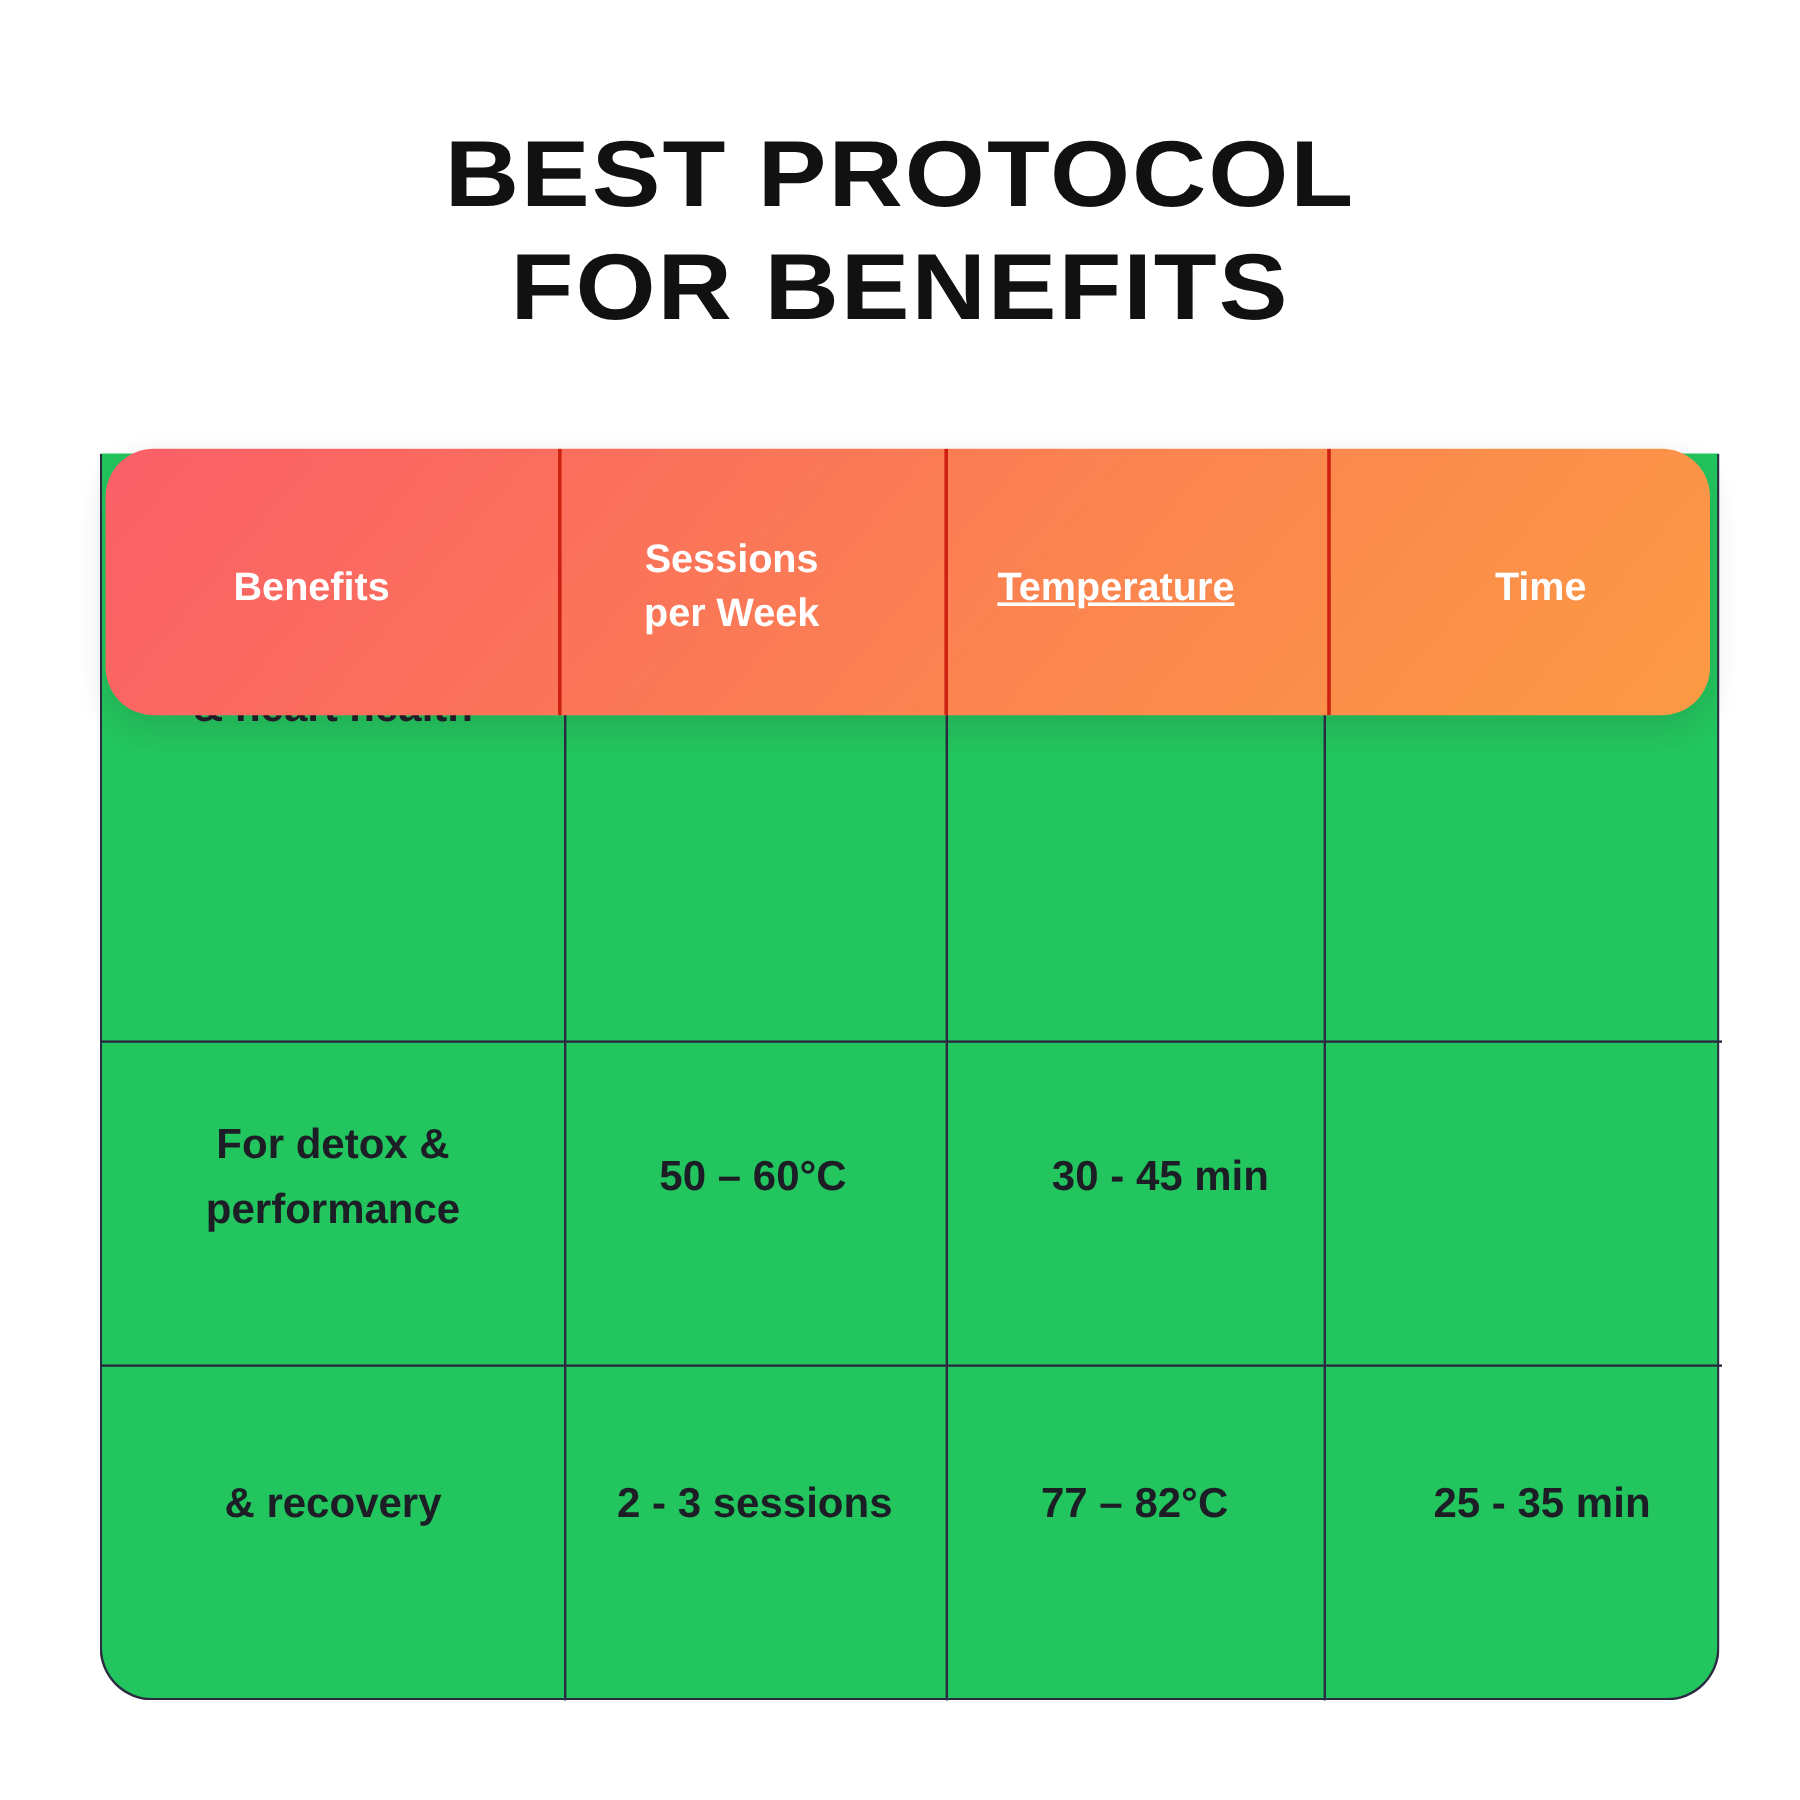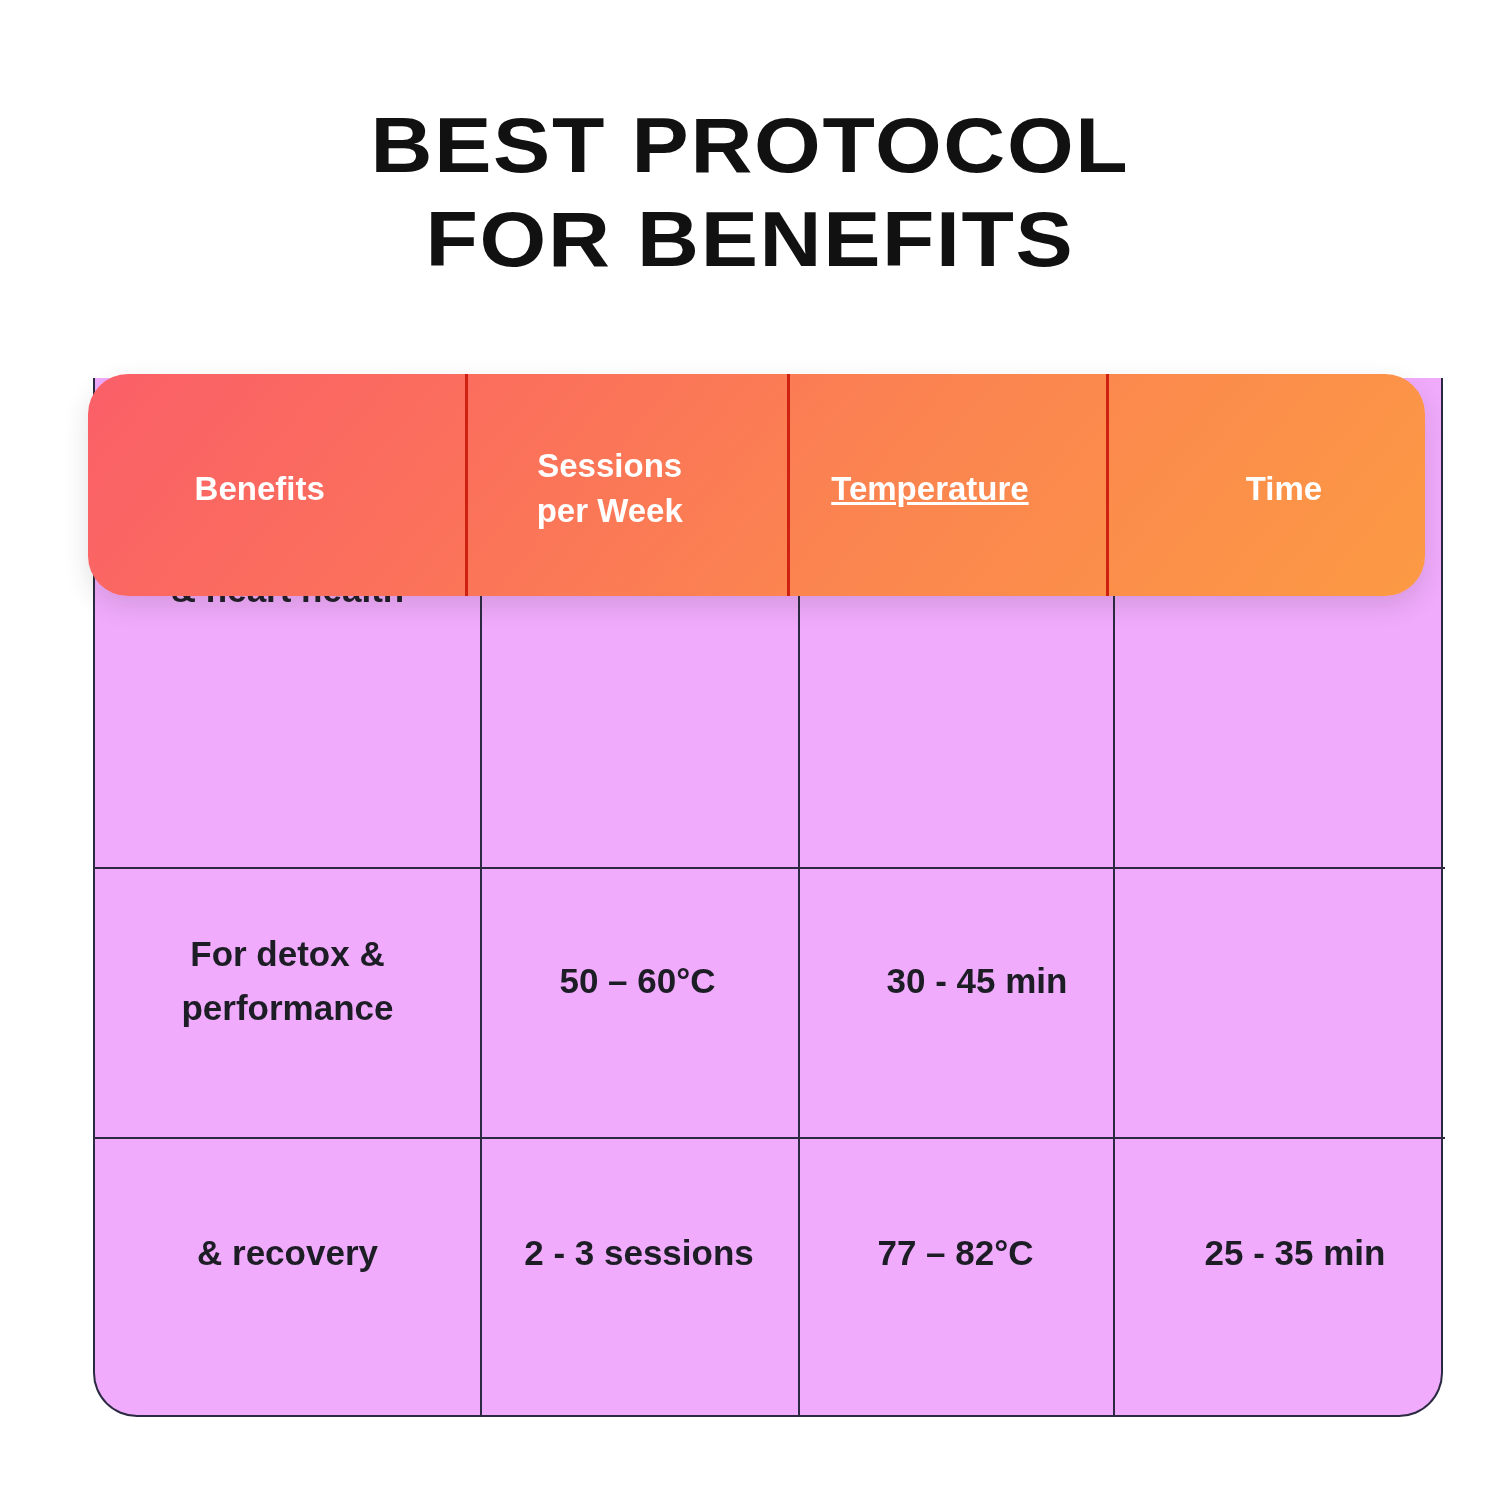--- a/index.html
+++ b/index.html
@@ -48,29 +48,29 @@
     position: absolute;
     left: 82px;
     top: 378px;
     width: 1350px;
     height: 1040px;
   }
 
   
   .table-body {
     position: absolute;
-    left: 11px;
+    left: 1px;
     top: 0;
     width: 1350px;
     height: 1039px;
     box-sizing: border-box;
     border: 2px solid #2b2a42;
     border-top: none;
     border-radius: 0 0 44px 44px;
-    background: #f0abfc;
+    background: #22c55e;
   }
 
   
   .vdiv {
     position: absolute;
     top: 0;
     width: 2px;
     background: #2b2a42;
     height: 1039px;
   }

